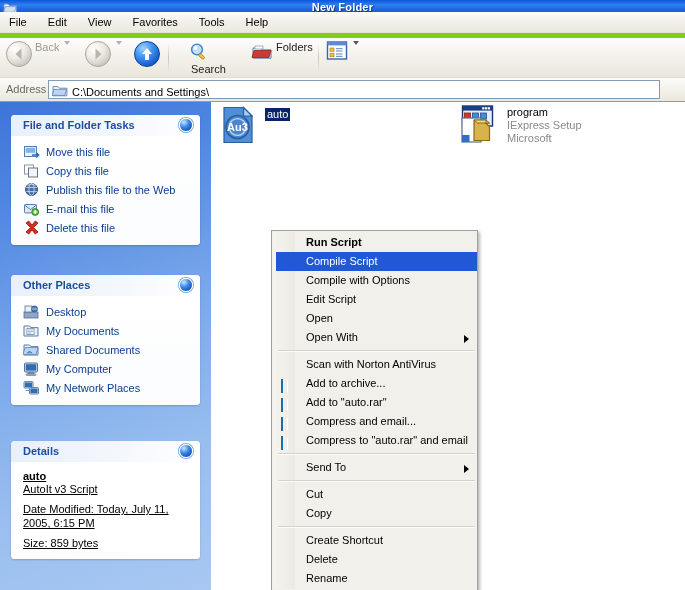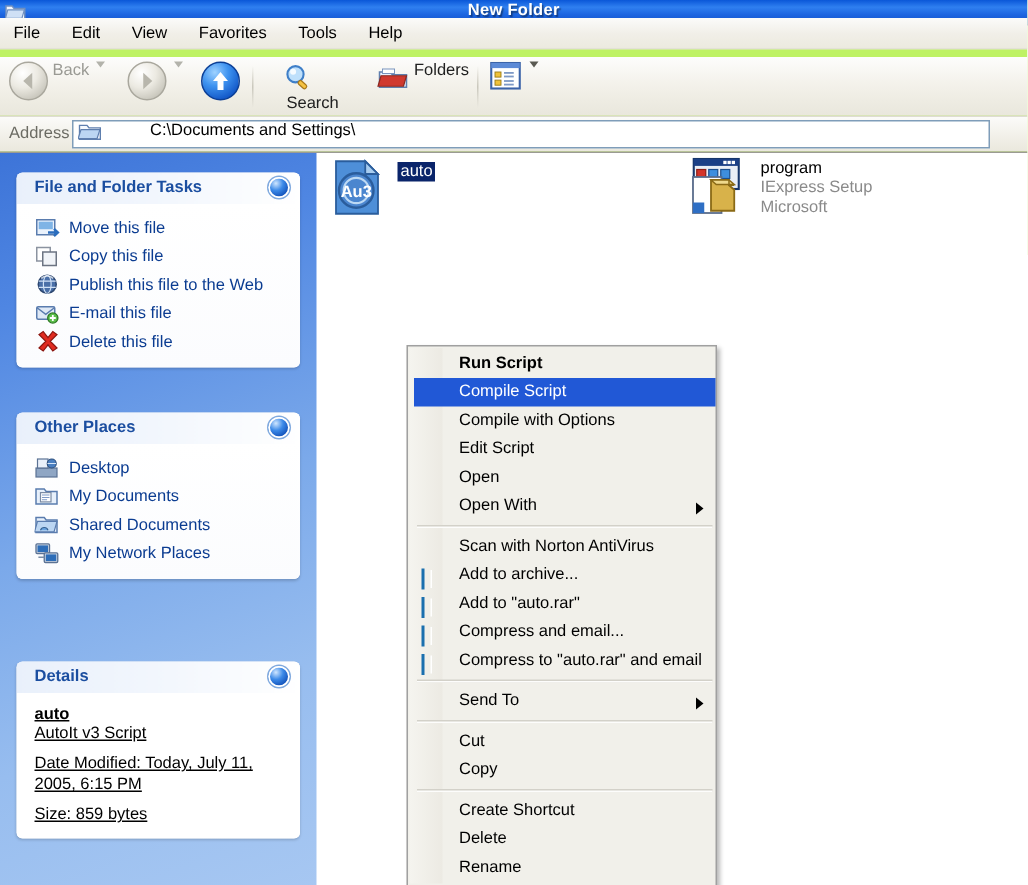--- a/index.html
+++ b/index.html
@@ -4,21 +4,21 @@
 <style>
   html, body {
     margin: 0; padding: 0;
     width: 685px; height: 590px;
     overflow: hidden;
     background: #ffffff;
     font-family: "Liberation Sans", sans-serif;
     font-size: 11px;
     -webkit-font-smoothing: none;
   }
-  #app { position: relative; width: 685px; height: 590px; background:#bef264; }
+  #app { position: relative; width: 685px; height: 590px; background:#84cc16; }
 
   
   .titlebar {
     position:absolute; left:0; top:0; width:685px; height:17px;
     background: linear-gradient(to bottom, #0a57d8 0%, #2f7ff0 30%, #1c64e0 62%, #1353c8 100%);
     border-bottom:1px solid #0a3fa0;
     box-sizing:border-box;
   }
   .titlebar .tb-icon {
     position:absolute; left:3px; top:1px; width:15px; height:14px;
@@ -76,30 +76,29 @@
   .addressbar {
     position:absolute; left:0; top:78px; width:685px; height:24px;
     background: linear-gradient(to bottom,#fbfbf9 0%, #f2f0e9 55%, #eae8dd 100%);
     border-bottom:1px solid #9b9b92;
     box-sizing:border-box;
   }
   .addr-label { position:absolute; left:6px; top:5px; color:#6b6b63; font-size:11px; }
   .addr-box {
     position:absolute; left:48px; top:2px; width:612px; height:19px;
     background:#ffffff; border:1px solid #7f9db9;
-    box-sizing:border-box; display:flex; align-items:flex-start;gap:28px;
+    box-sizing:border-box; display:flex; align-items:flex-end;
   }
   .addr-text { font-size:11px; color:#000; margin-left:4px; }
 
   
   .content { position:absolute; left:0; top:102px; width:685px; height:488px; background:#fff; }
   .sidebar {
     position:absolute; left:0; top:0; width:211px; height:488px;
     background: linear-gradient(160deg,#3d74d8 0%, #4f86e2 18%, #7ba9ea 48%, #97bdef 72%, #a8c8f2 100%);
-    padding-left: 40px;
   }
   .filepane { position:absolute; left:211px; top:0; width:474px; height:488px; background:#fff; }
 
   
   .panel {
     position:absolute; left:11px; width:189px;
     background:#ffffff; border-radius:4px;
     box-shadow: 0 1px 2px rgba(0,0,0,.18);
     overflow:hidden;
   }
@@ -395,20 +394,31 @@
             <span class="pico">
               <svg width="17" height="16" viewBox="0 0 17 16">
                 <path d="M1 3 h5.5 l1.3 1.6 h7.2 v8.4 h-14 z" fill="#e7f0fb" stroke="#5a7cae" stroke-width="1"></path>
                 <path d="M2 5.6 h13 l-2 7 h-13 z" fill="#bcd6f2" stroke="#5a7cae" stroke-width=".8"></path>
                 <path d="M4 11.5 a2.6 2.6 0 0 1 5 0" fill="#6aa4e0" stroke="#34608f" stroke-width=".7"></path>
               </svg>
             </span>
             <span class="plabel">Shared Documents</span>
           </div>
 
+          <div class="prow">
+            <span class="pico">
+              <svg width="17" height="16" viewBox="0 0 17 16">
+                <rect x="1.5" y="2" width="13" height="9" rx="1" fill="#cfd8e4" stroke="#5b7294" stroke-width="1"></rect>
+                <rect x="2.8" y="3.2" width="10.4" height="6.4" fill="#2d6db8"></rect>
+                <rect x="5" y="11.4" width="6" height="1.6" fill="#9fb0c6" stroke="#5b7294" stroke-width=".7"></rect>
+                <rect x="3" y="13" width="10" height="1.4" rx=".6" fill="#b9c6d6" stroke="#5b7294" stroke-width=".7"></rect>
+              </svg>
+            </span>
+            <span class="plabel">My Computer</span>
+          </div>
 
           <div class="prow">
             <span class="pico">
               <svg width="17" height="16" viewBox="0 0 17 16">
                 <rect x="1" y="1.6" width="9" height="6.4" rx=".8" fill="#cfd8e4" stroke="#5b7294" stroke-width=".9"></rect>
                 <rect x="2" y="2.6" width="7" height="4.4" fill="#2d6db8"></rect>
                 <rect x="6.5" y="7.6" width="9" height="6.4" rx=".8" fill="#cfd8e4" stroke="#5b7294" stroke-width=".9"></rect>
                 <rect x="7.5" y="8.6" width="7" height="4.4" fill="#2d6db8"></rect>
                 <path d="M2.6 10.5 h4" stroke="#7a8da6" stroke-width="1"></path>
               </svg>

